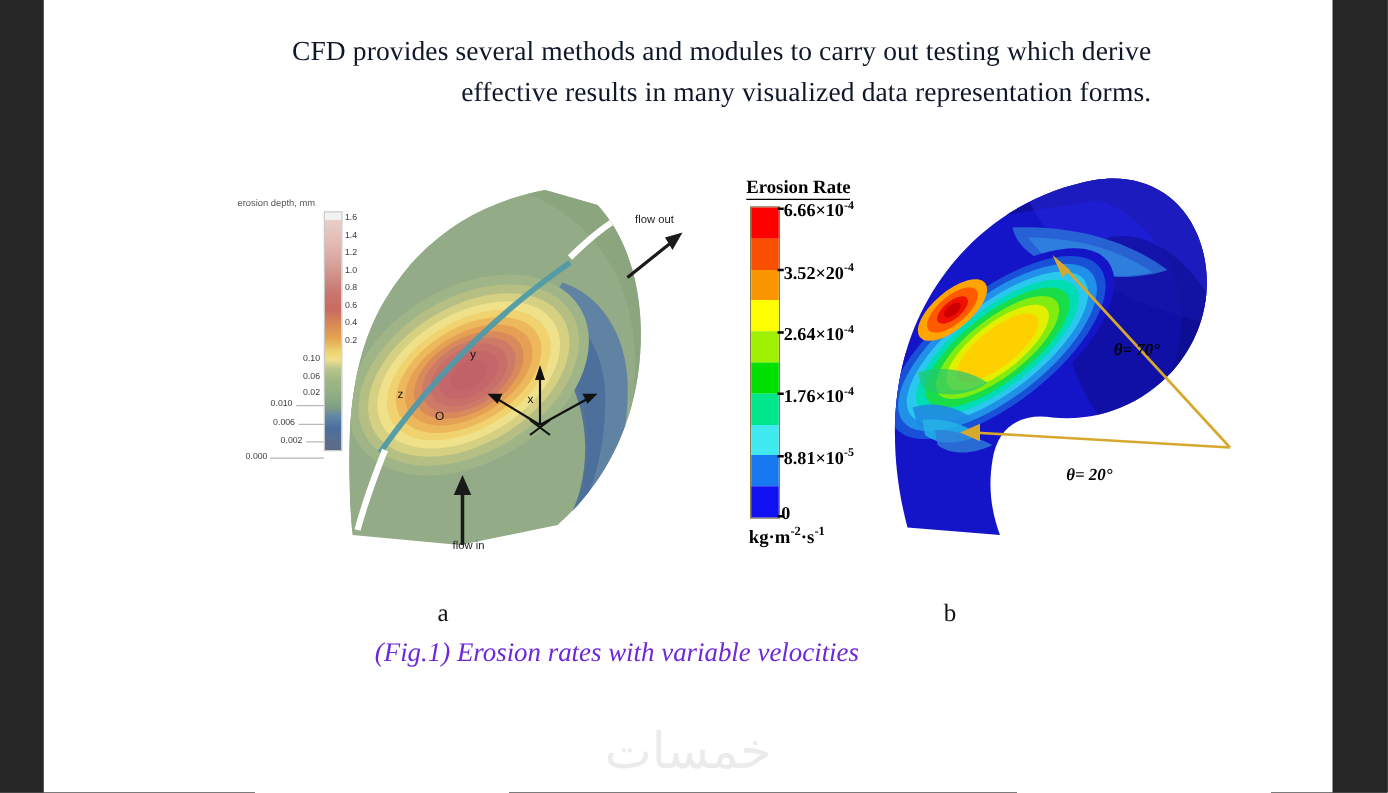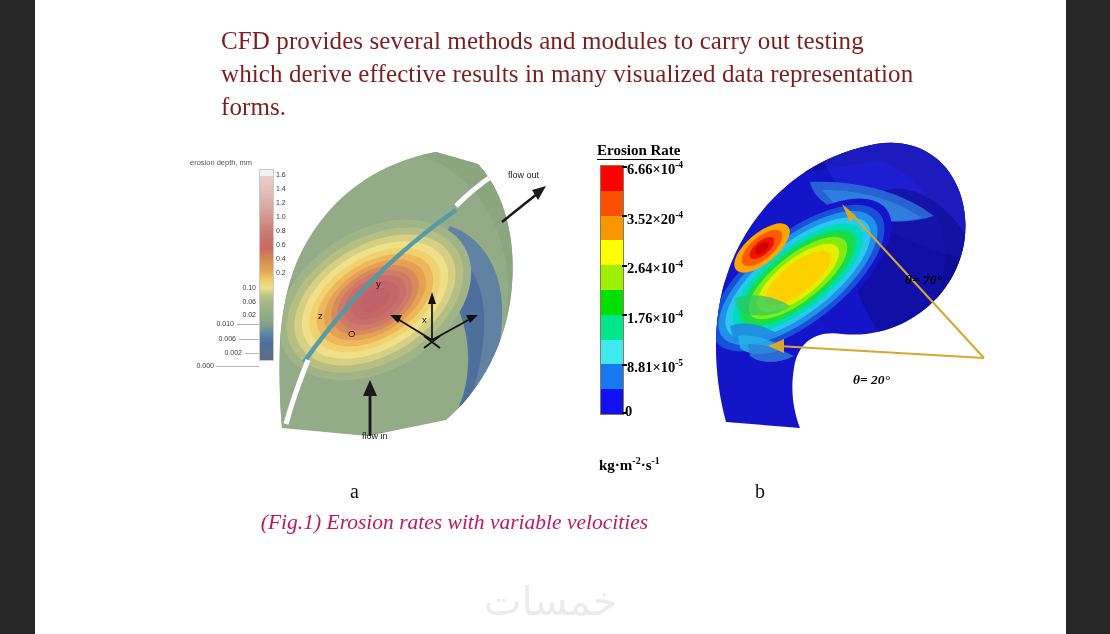--- a/index.html
+++ b/index.html
@@ -31,25 +31,26 @@
     width: 1031px; height: 634px;
     background: #ffffff;
     overflow: hidden;
   }
 
   
   #paragraph {
     position: absolute;
     left: 186px; top: 24px;
     width: 700px;
-    font-size: 25px;
+    font-size: 22px;
     line-height: 33px;
-    color: #7f1d1d;
+    color: #0f172a;
     font-family: "Liberation Serif", "DejaVu Serif", serif;
     letter-spacing: .1px;
+    text-align: right;
   }
 
   
   #figures { position: absolute; left: 0; top: 120px; width: 1031px; height: 350px; }
 
   
   #fig-a { position: absolute; left: 155px; top: 10px; width: 360px; height: 330px; }
 
   #cb-a-title {
     position: absolute; left: 0px; top: 28px;
@@ -124,48 +125,48 @@
     position: absolute; left: 32px;
     font-size: 14.5px; font-weight: bold; color: #000;
     white-space: nowrap; line-height: 14px;
   }
   .cb-b-tick sup { font-size: 9.5px; vertical-align: super; }
   .cb-b-dash {
     position: absolute; left: 27px; width: 5px; height: 1.5px; background: #000;
   }
   #cb-b-units {
     position: absolute; left: 4px; top: 300px;
-    font-size: 15px; font-weight: bold; color: #000; white-space: nowrap; margin-top: 35px;
+    font-size: 15px; font-weight: bold; color: #000; white-space: nowrap;
   }
   #cb-b-units sup { font-size: 10px; vertical-align: super; }
 
   #pipe-b { position: absolute; left: 95px; top: 10px; width: 325px; height: 300px; }
 
   .anglelabel {
     position: absolute;
     font-size: 13.5px; font-style: italic; font-weight: bold; color: #000;
     white-space: nowrap;
     font-family: "Liberation Serif", "DejaVu Serif", serif;
   }
-  #angle-70 { left: 310px; top: 152px; }
+  #angle-70 { left: 296px; top: 152px; }
   #angle-20 { left: 258px; top: 212px; margin-top: 40px; }
 
   
   #label-a {
     position: absolute; left: 315px; top: 480px;
     font-size: 20px; color: #111;
   }
   #label-b {
     position: absolute; left: 720px; top: 480px;
     font-size: 20px; color: #111;
   }
   #caption {
     position: absolute; left: 0; top: 510px; width: 839px;
     text-align: center;
-    font-size: 21.5px; font-style: italic; color: #be185d;
+    font-size: 21.5px; font-style: italic; color: #6d28d9; padding-left: 39px;
   }
 
   
   #watermark {
     position: absolute; left: 0; top: 578px; width: 1031px;
     text-align: center;
     font-size: 40px; color: #ebebeb;
     font-family: "DejaVu Sans", "Liberation Sans", sans-serif;
     letter-spacing: 1px;
     user-select: none;

